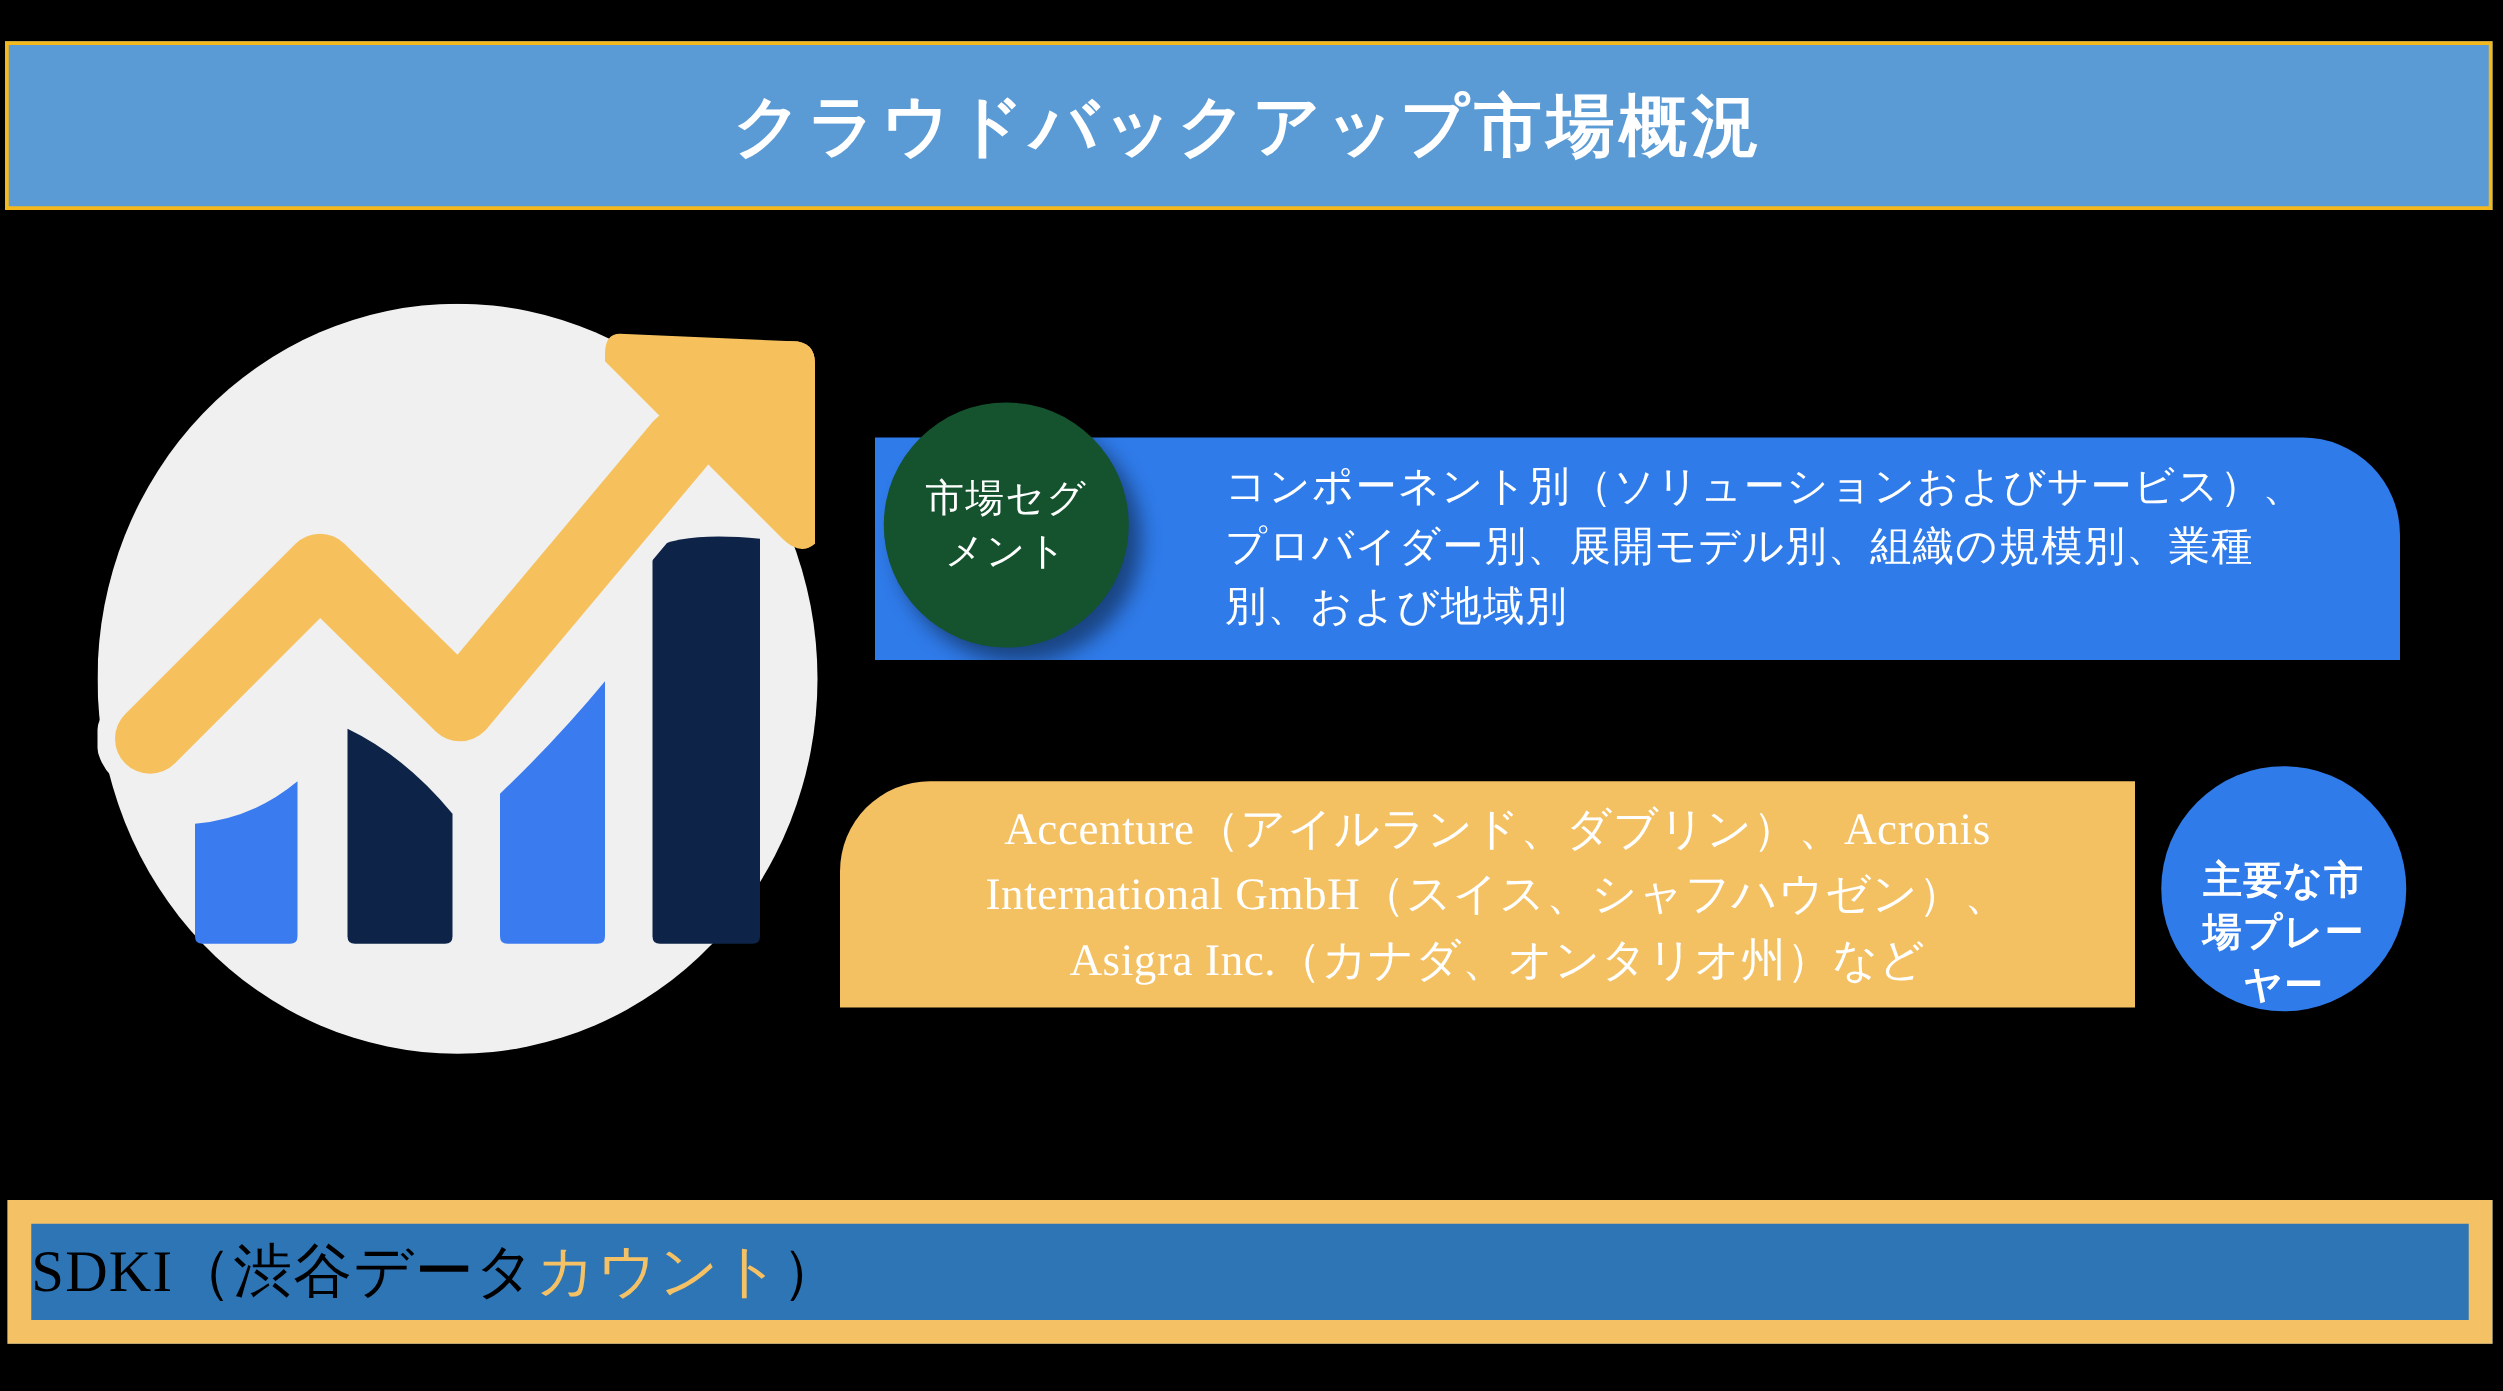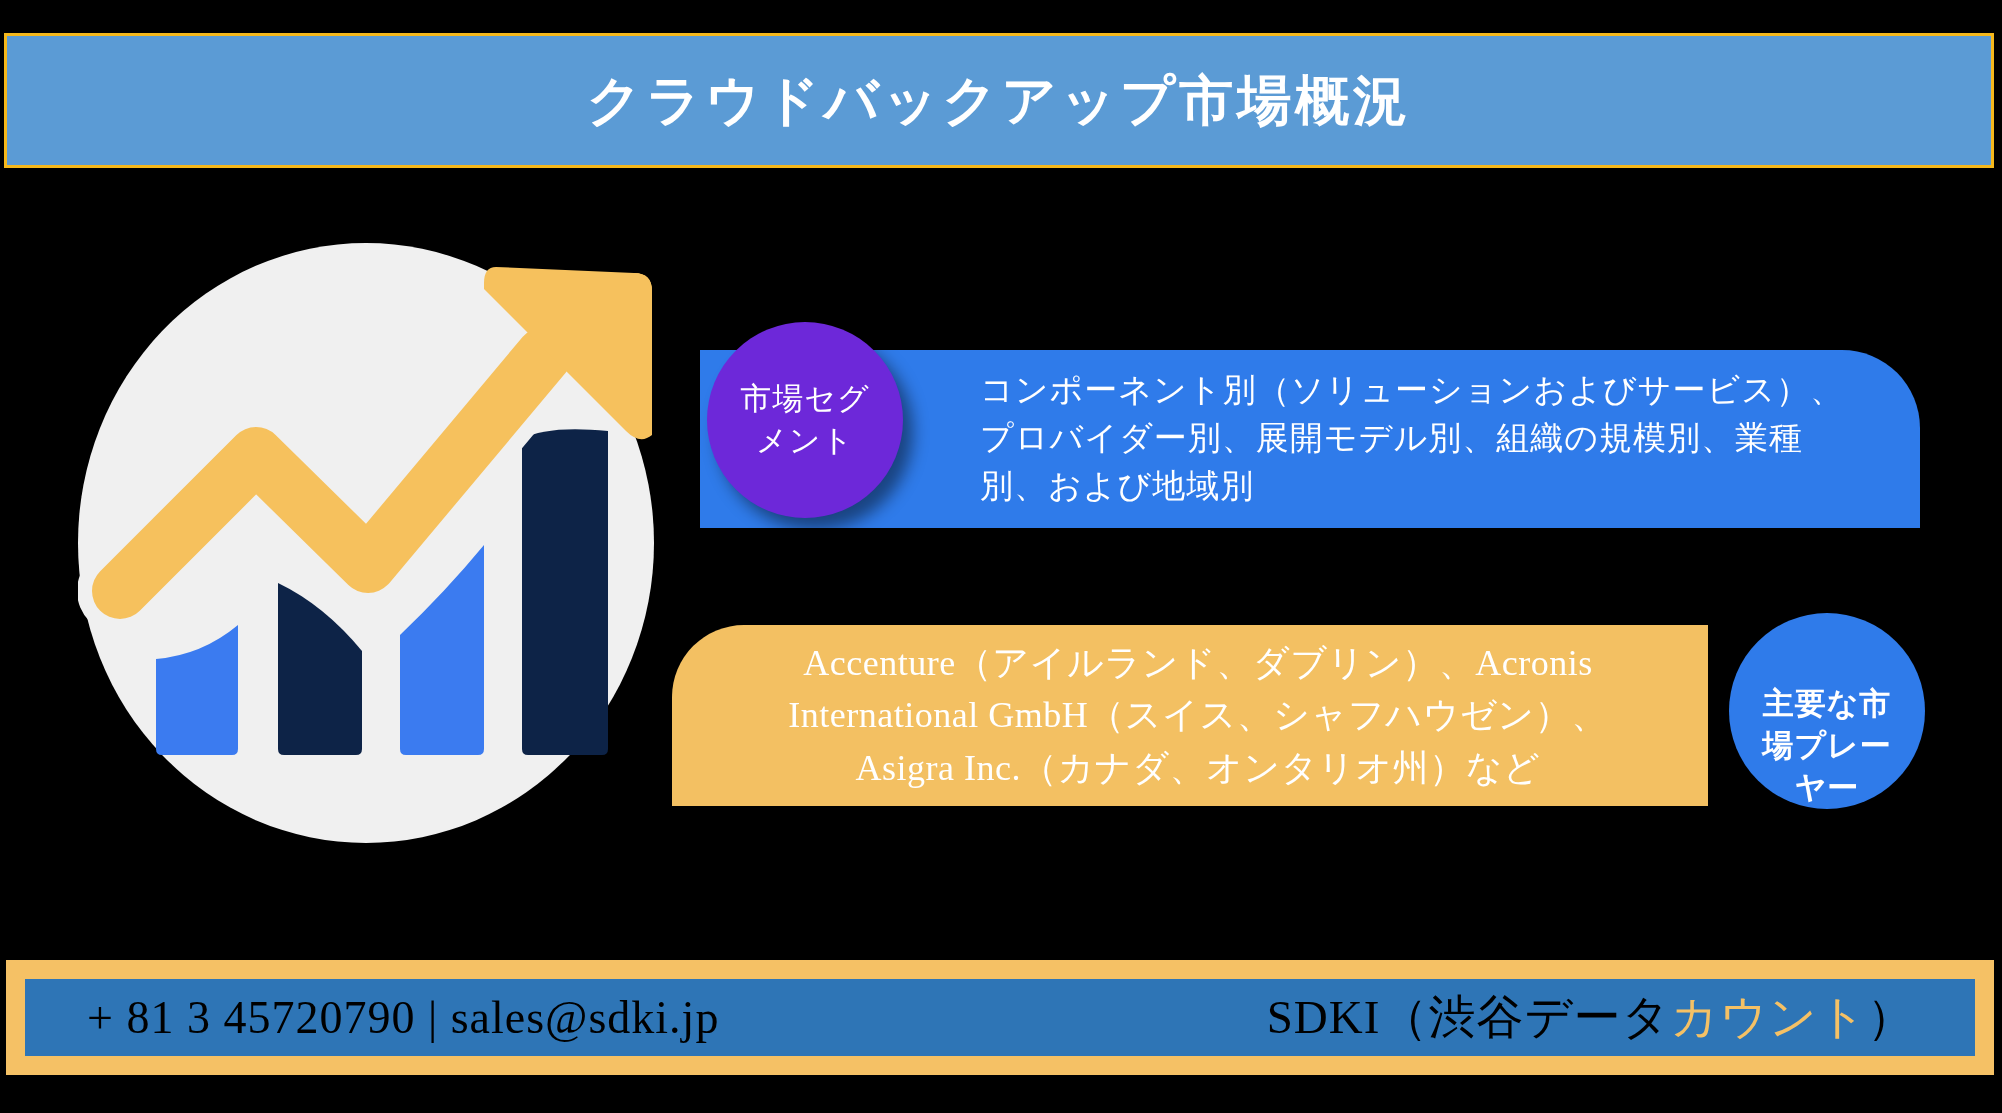--- a/index.html
+++ b/index.html
@@ -80,21 +80,21 @@
     padding-right: 52px;
     letter-spacing: 1px;
   }
   .segment-circle {
     position: absolute;
     left: 707px;
     top: 322px;
     width: 196px;
     height: 196px;
     border-radius: 50%;
-    background: #6d28d9;
+    background: #14532d;
     box-shadow: 10px 12px 16px rgba(0,0,0,0.45);
     display: flex;
     align-items: center;
     justify-content: center;
     text-align: center;
   }
   .segment-circle-label {
     color: #ffffff;
     font-size: 31px;
     line-height: 1.35;
@@ -219,17 +219,16 @@
 </div>
 
 <div class="players-panel">
   <div class="players-panel-text">Accenture（アイルランド、ダブリン）、Acronis International GmbH（スイス、シャフハウゼン）、Asigra Inc.（カナダ、オンタリオ州）など</div>
 </div>
 <div class="players-circle">
   <div class="players-circle-label">主要な市場プレーヤー</div>
 </div>
 
 <div class="footer-band">
-  <div class="footer-contact">+ 81 3 45720790 | sales@sdki.jp</div>
   <div class="footer-brand">
     <span>SDKI（渋谷データ</span><span class="accent">カウント</span><span>）</span>
   </div>
 </div>
 
 </body></html>

